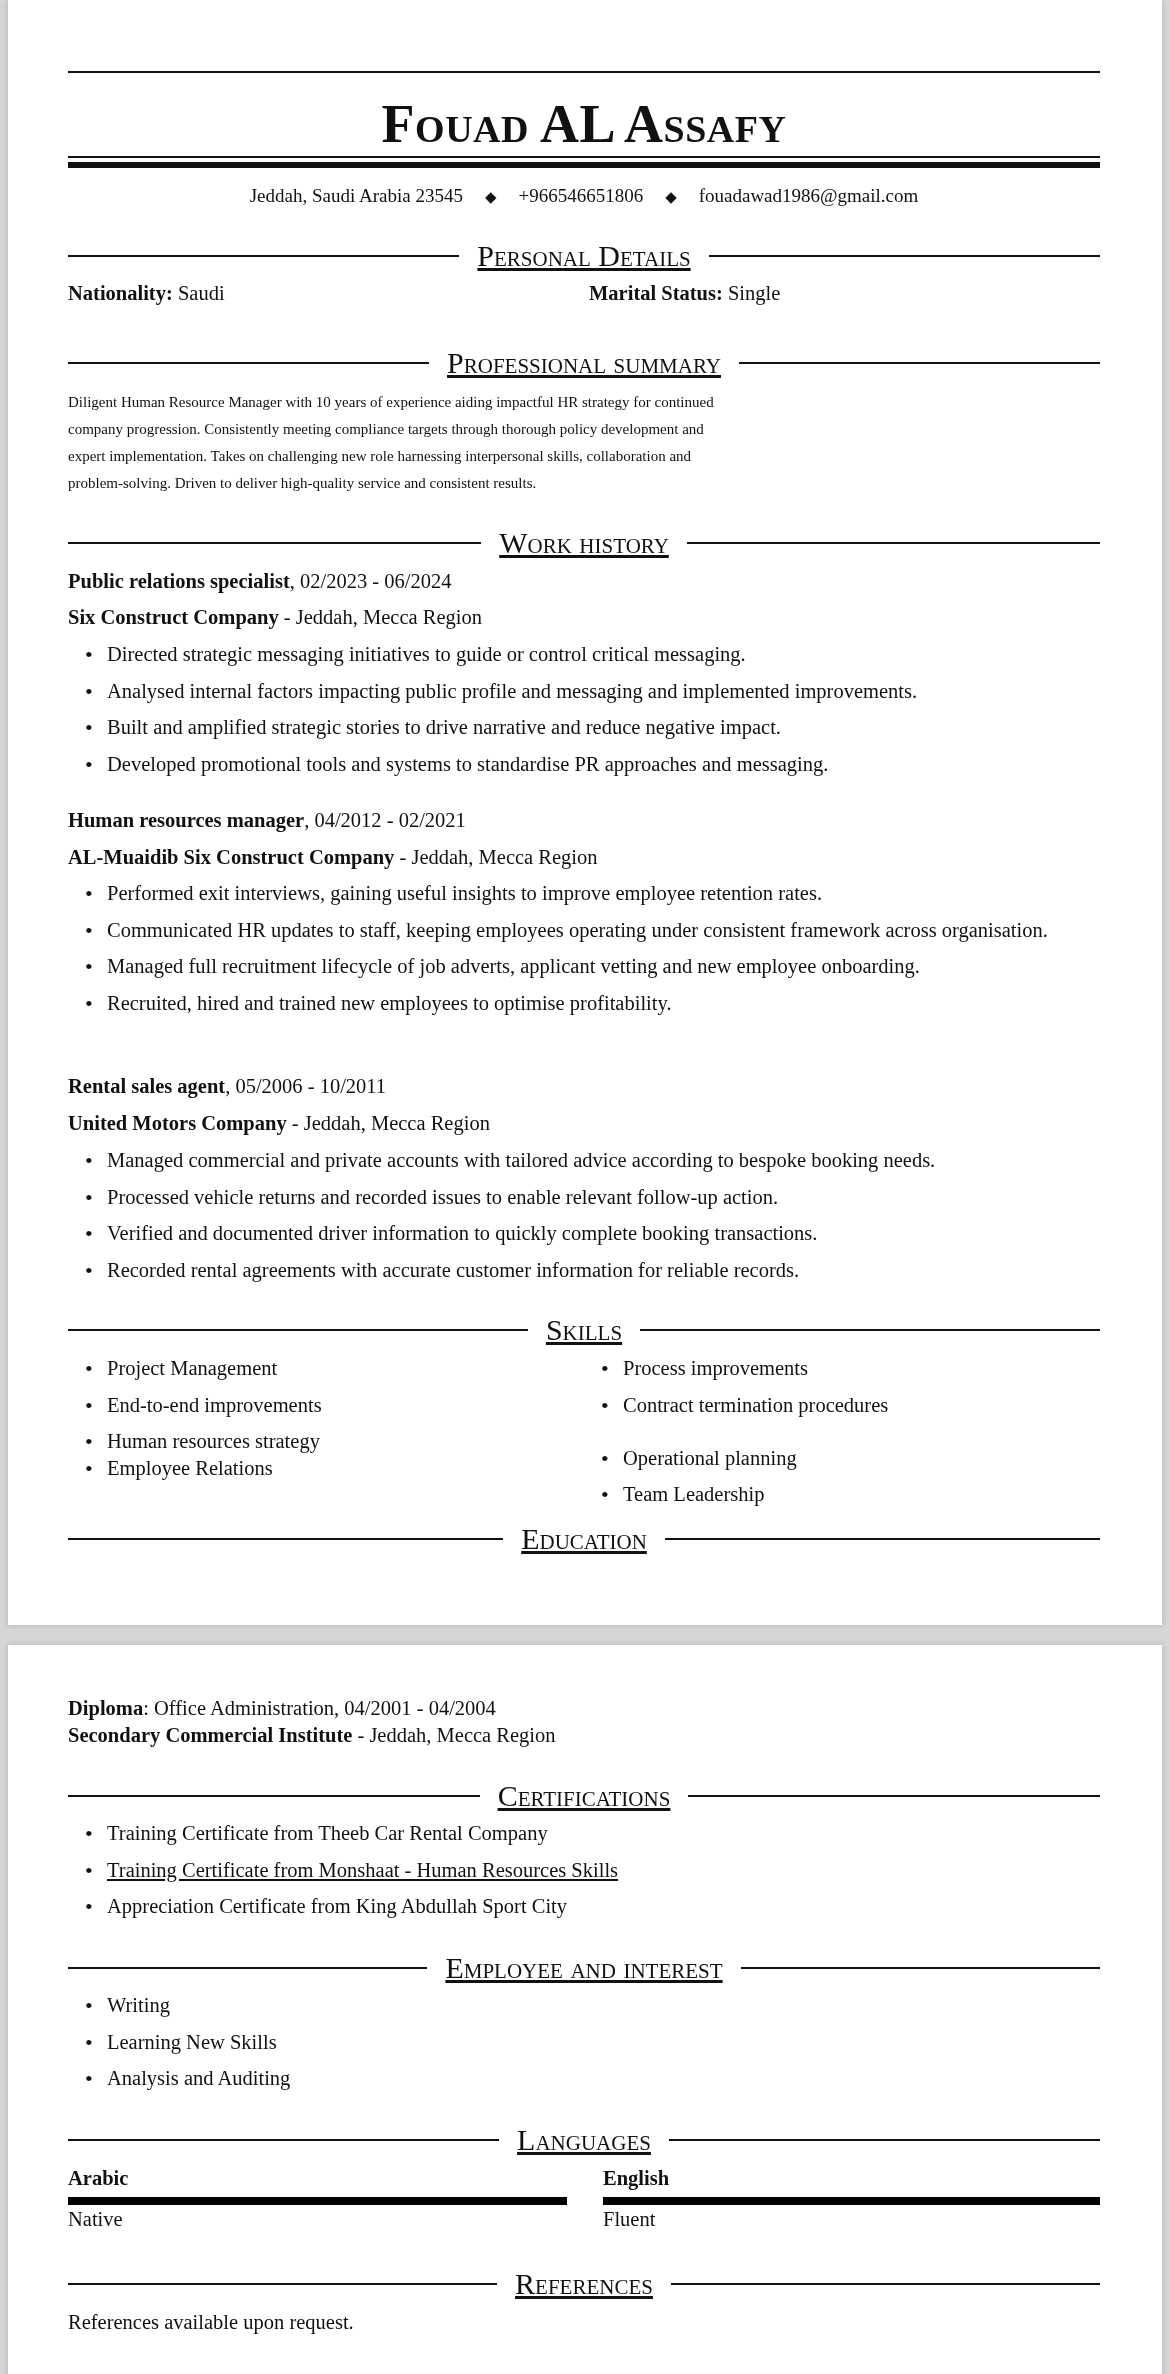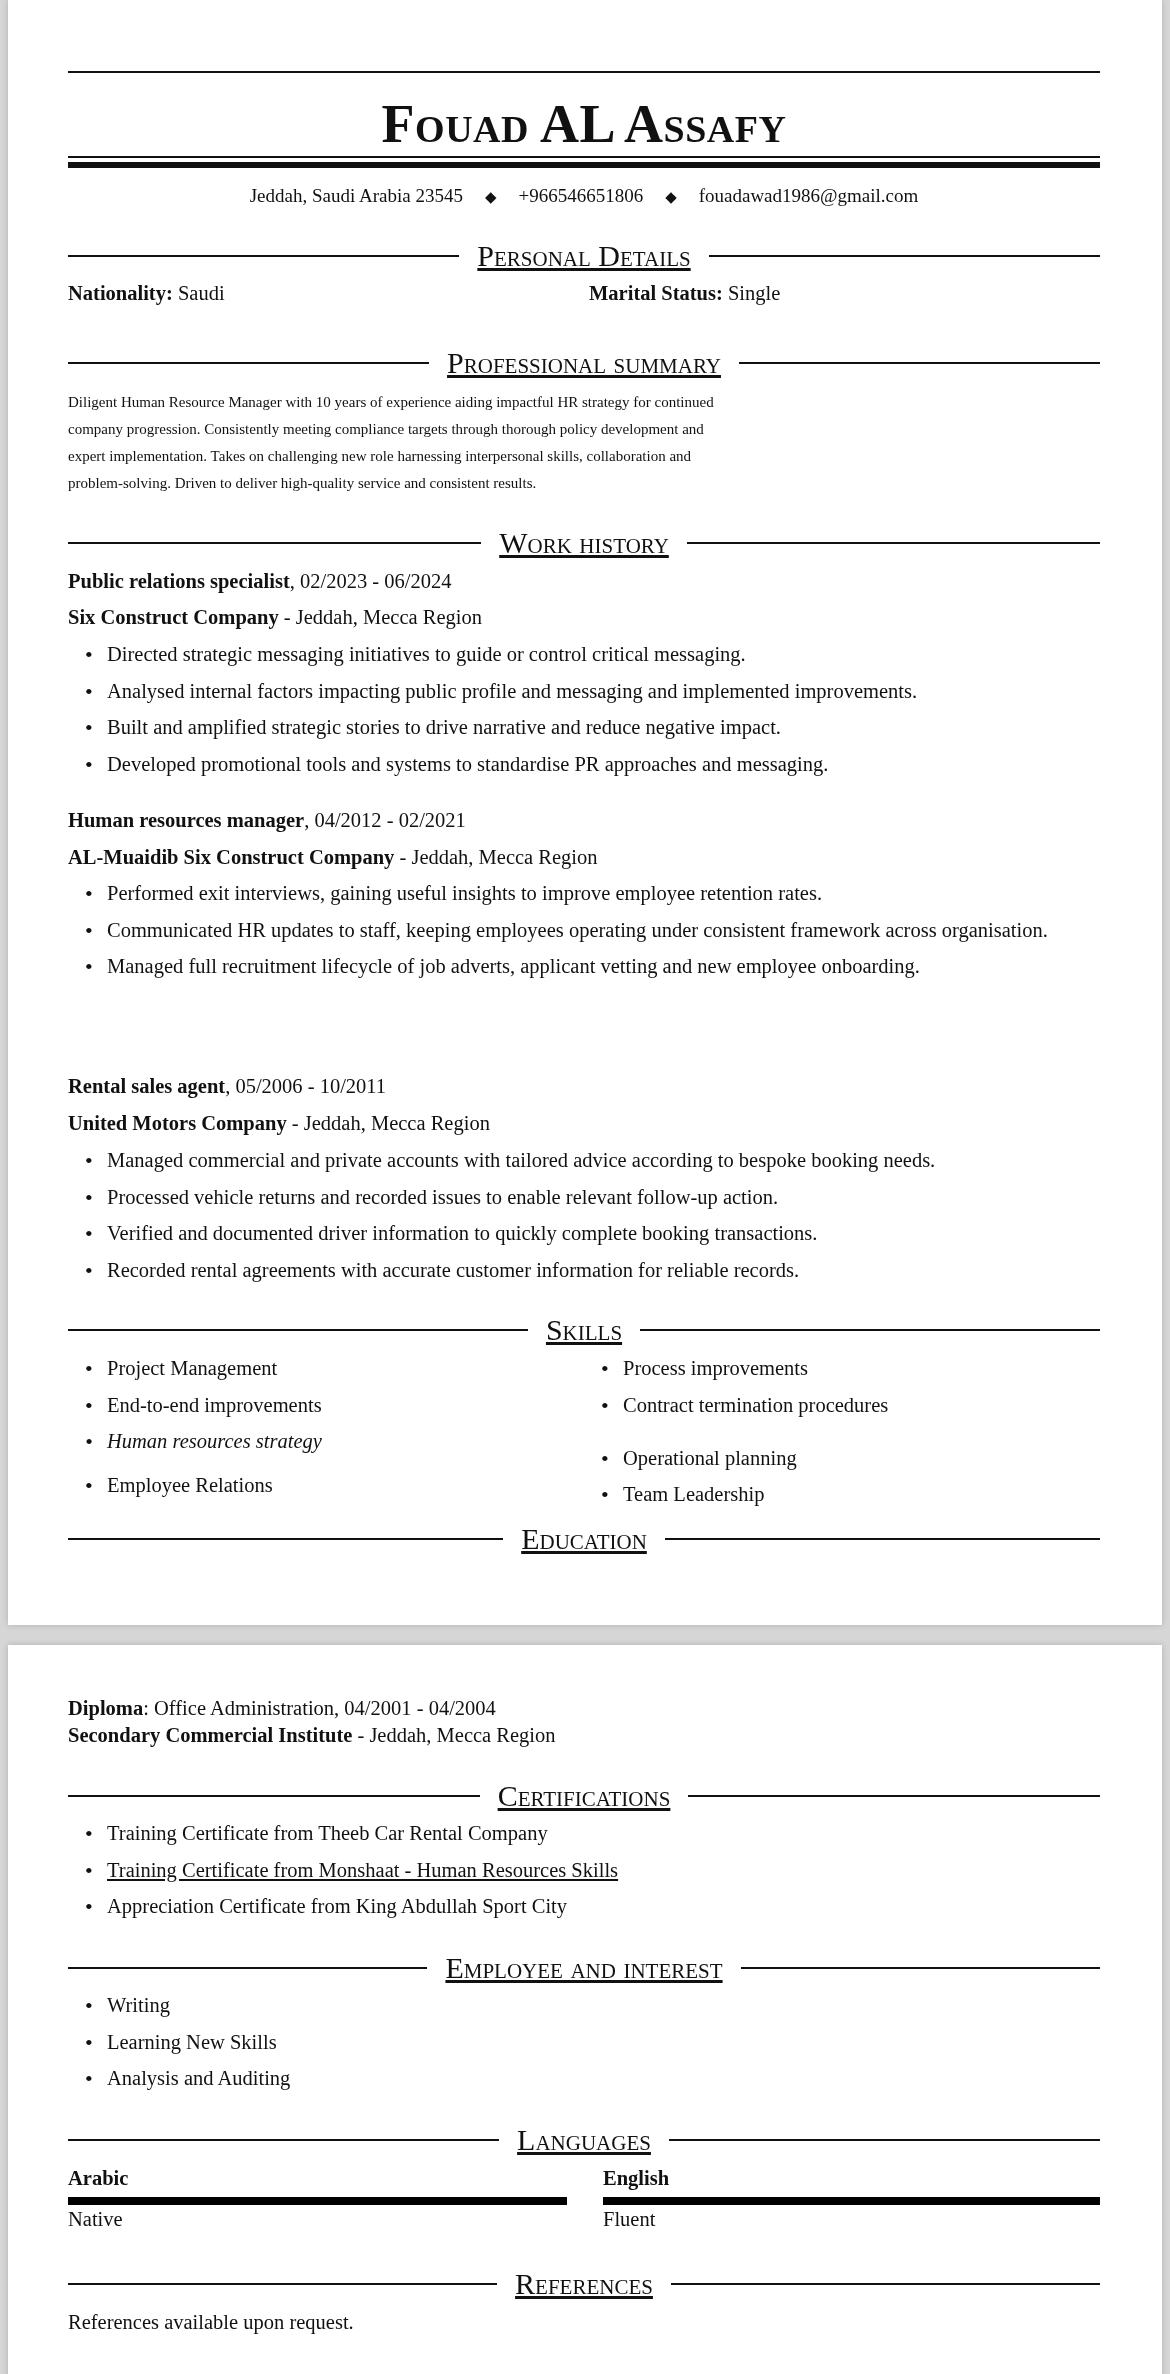--- a/index.html
+++ b/index.html
@@ -136,20 +136,21 @@
 <div class="row-line" style="top:807px;left:68px;">
   <span class="b">Human resources manager</span><span>, 04/2012 - 02/2021</span>
 </div>
 <div class="row-line" style="top:844px;left:68px;">
   <span class="b">AL-Muaidib Six Construct Company</span><span> - Jeddah, Mecca Region</span>
 </div>
 <ul class="bul" style="top:880px;left:68px;width:990px;">
   <li style="margin-bottom:9.5px;">Performed exit interviews, gaining useful insights to improve employee retention rates.</li>
   <li style="margin-bottom:9.5px;">Communicated HR updates to staff, keeping employees operating under consistent framework across organisation.</li>
   <li style="margin-bottom:9.5px;white-space:nowrap;">Managed full recruitment lifecycle of job adverts, applicant vetting and new employee onboarding.</li>
+  <li>Recruited, hired and trained new employees to optimise profitability.</li>
 </ul>
 
 <div class="row-line" style="top:1073px;left:68px;">
   <span class="b">Rental sales agent</span><span>, 05/2006 - 10/2011</span>
 </div>
 <div class="row-line" style="top:1110px;left:68px;">
   <span class="b">United Motors Company</span><span> - Jeddah, Mecca Region</span>
 </div>
 <ul class="bul" style="top:1147px;left:68px;width:1060px;white-space:nowrap;">
   <li style="margin-bottom:9.5px;">Managed commercial and private accounts with tailored advice according to bespoke booking needs.</li>
@@ -159,21 +160,21 @@
 </ul>
 
 <div class="section-head" style="top:1313px;left:68px;">
   <div class="line"></div>
   <div class="title">Skills</div>
   <div class="line"></div>
 </div>
 <ul class="bul" style="top:1355px;left:68px;width:480px;">
   <li style="margin-bottom:9.5px;">Project Management</li>
   <li style="margin-bottom:9.5px;">End-to-end improvements</li>
-  <li style="margin-bottom:17px;font-style:italic;">Human resources strategy</li>
+  <li style="margin-bottom:0;">Human resources strategy</li>
   <li>Employee Relations</li>
 </ul>
 <ul class="bul" style="top:1355px;left:584px;width:500px;">
   <li style="margin-bottom:9.5px;">Process improvements</li>
   <li style="margin-bottom:26px;">Contract termination procedures</li>
   <li style="margin-bottom:9.5px;">Operational planning</li>
   <li>Team Leadership</li>
 </ul>
 
 <div class="section-head" style="top:1522px;left:68px;">

